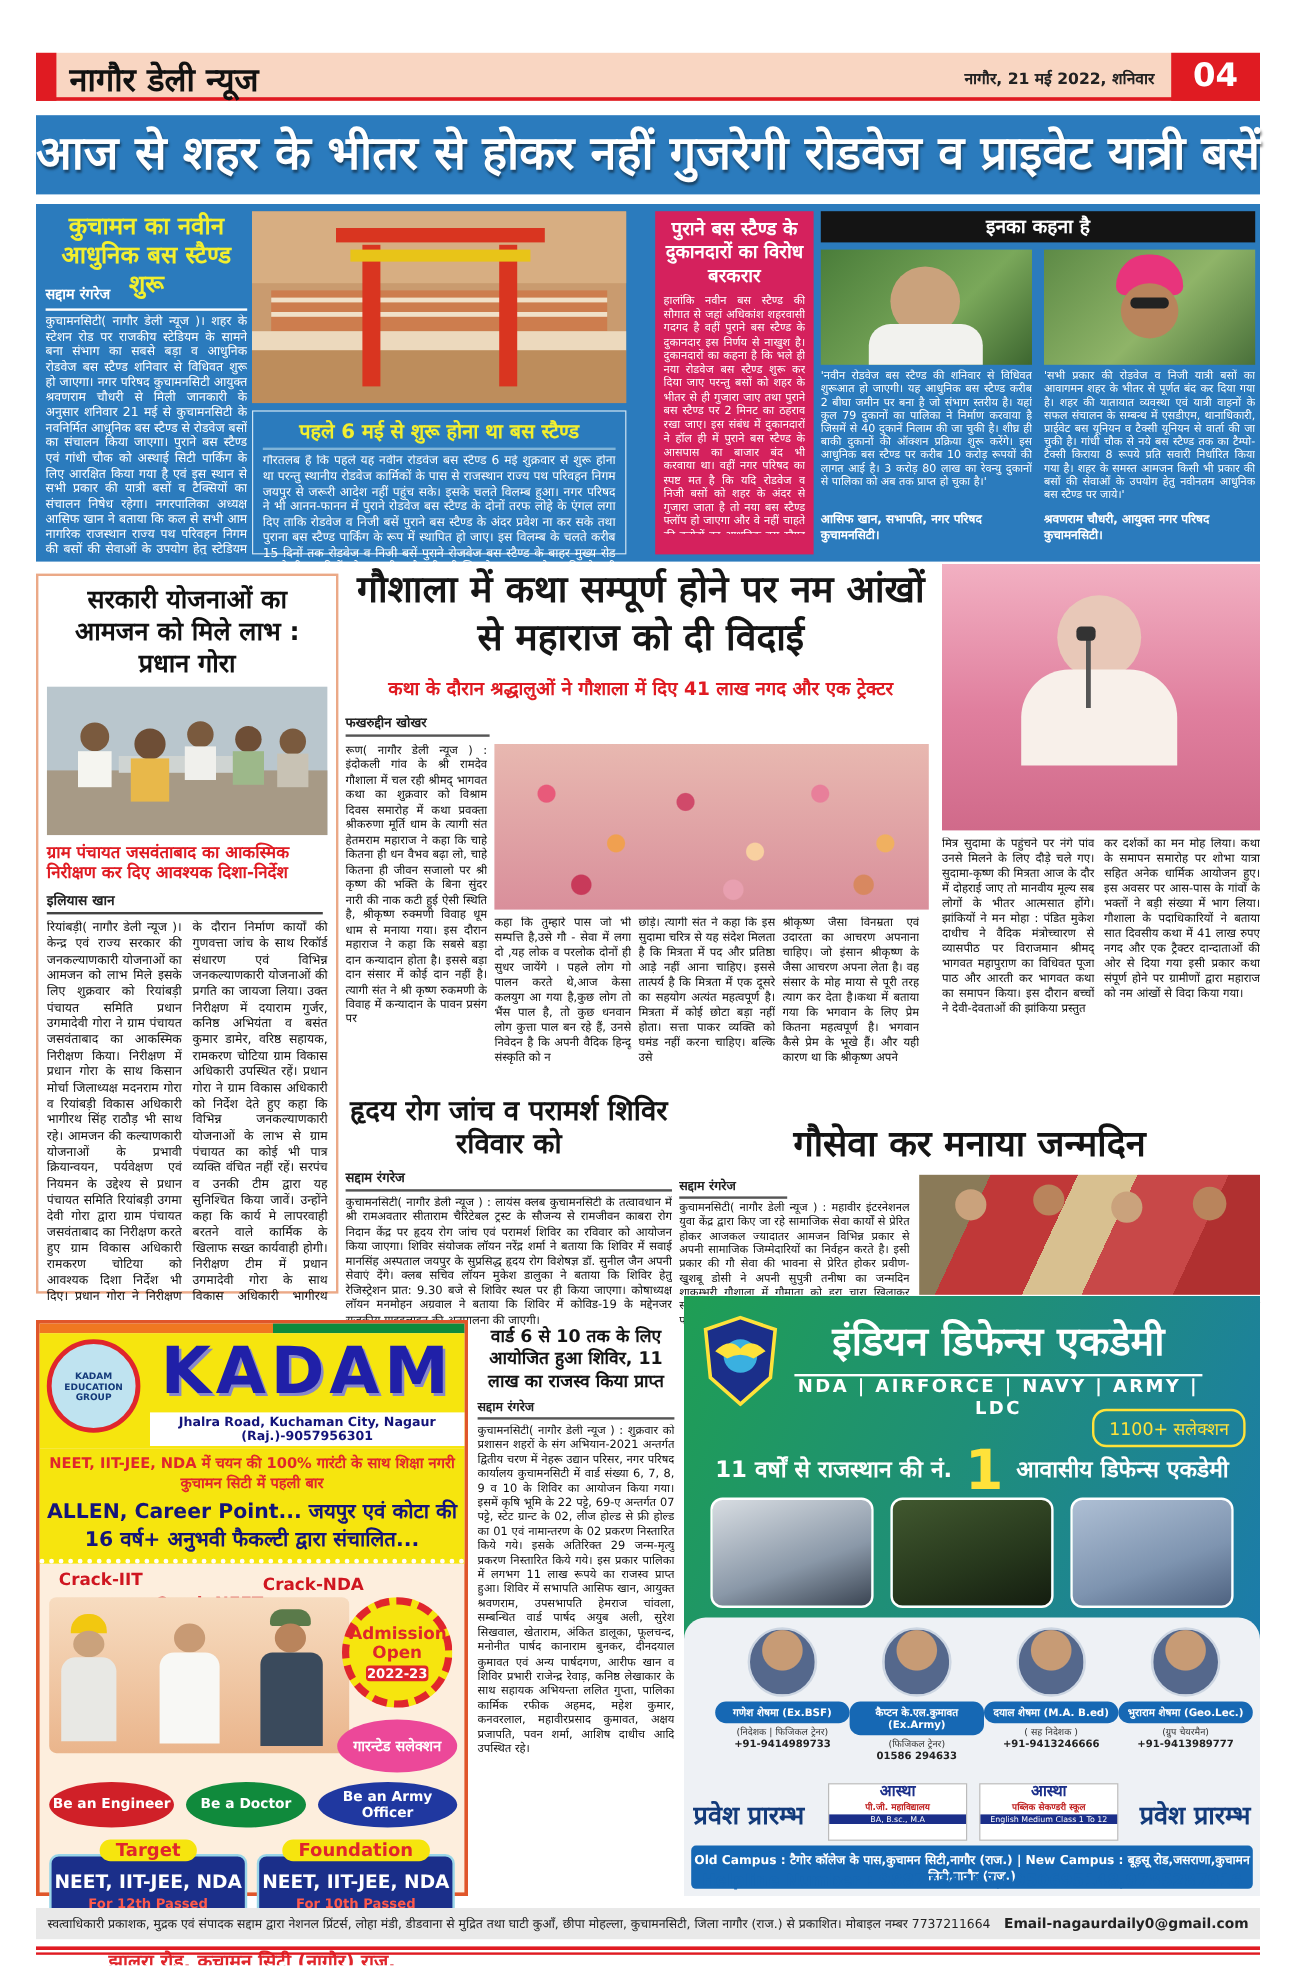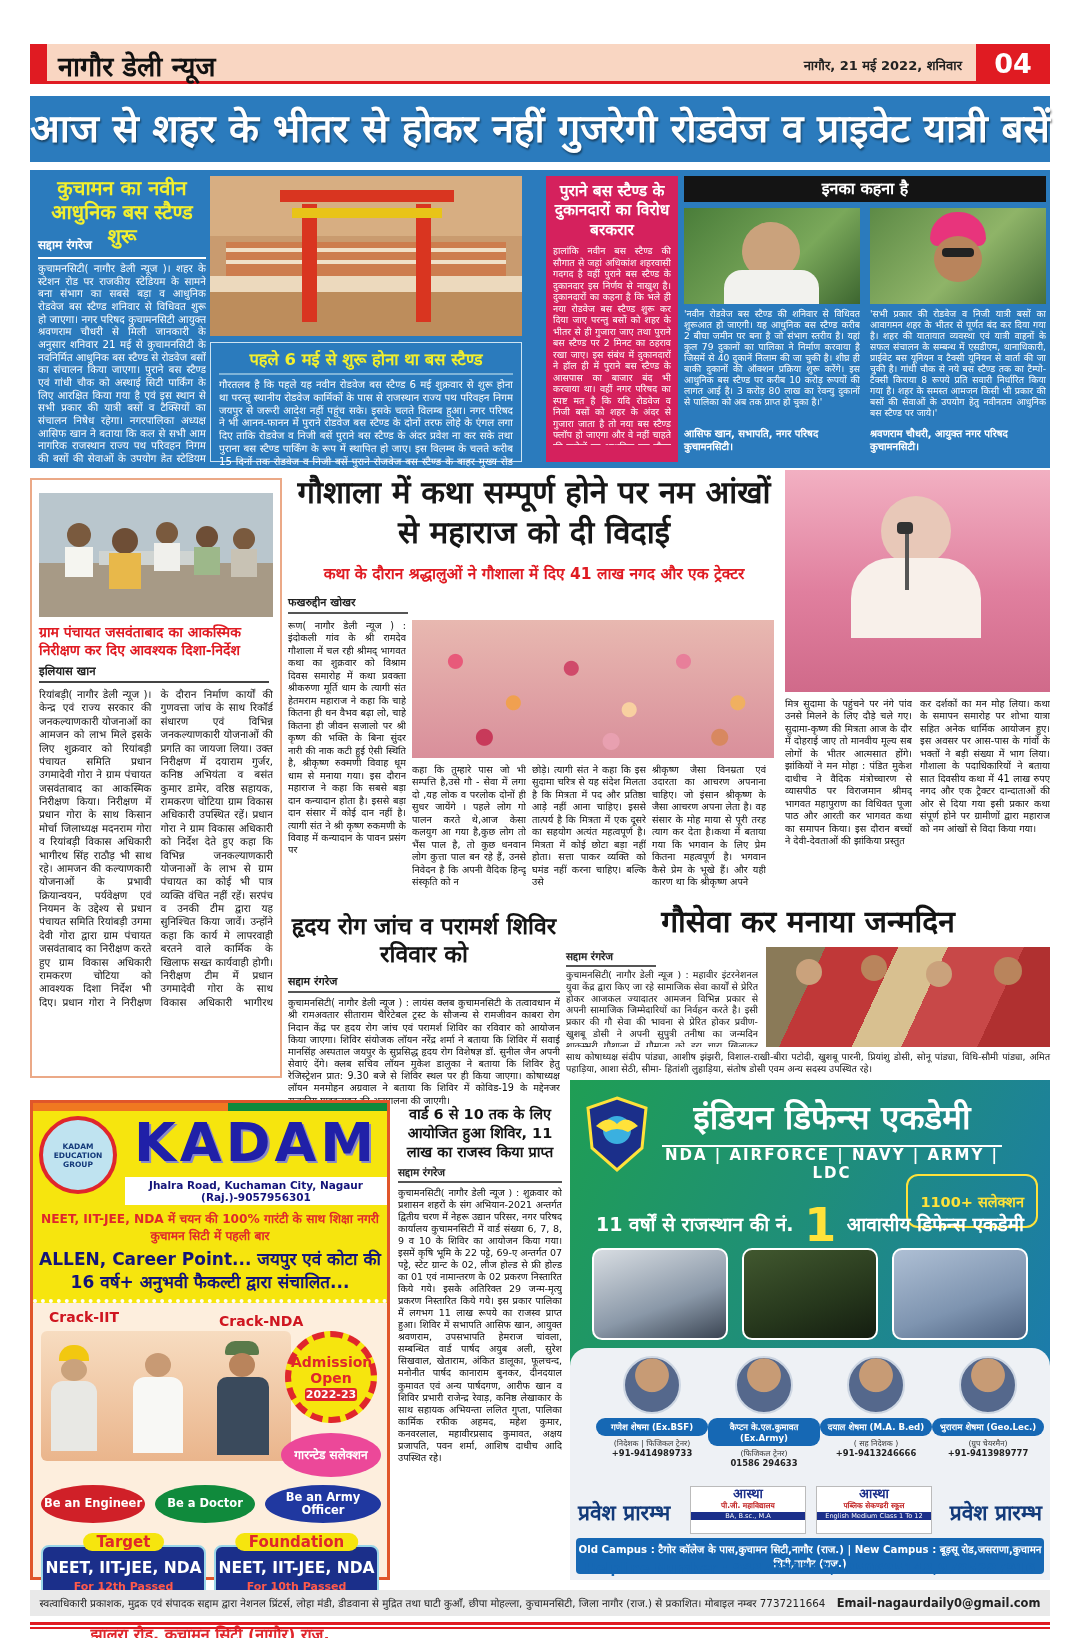--- a/index.html
+++ b/index.html
@@ -75,21 +75,21 @@
   .gau-c6{left:632px;top:228px;width:130px;height:207px;}
 
   
   .heart{left:288px;top:913px;width:272px;height:190px;}
   .heart-title{font-size:23px;font-weight:bold;color:#141414;text-align:center;line-height:1.2;}
   .heart-byline{font-size:11px;font-weight:bold;color:#222;margin-top:5px;
                 border-bottom:2px solid #555;padding-bottom:3px;}
   .heart-body{margin-top:4px;font-size:9.6px;line-height:1.27;color:#111;height:108px;overflow:hidden;}
 
   
-  .gsv{left:566px;top:905px;width:484px;height:172px;}
+  .gsv{left:566px;top:937px;width:484px;height:172px;}
   .gsv-title{font-size:30px;font-weight:bold;color:#141414;text-align:center;line-height:1.1;}
   .gsv-byline{position:absolute;left:0;top:44px;font-size:10.5px;font-weight:bold;color:#222;
               border-bottom:2px solid #555;padding-bottom:2px;width:90px;}
   .gsv-body{position:absolute;left:0;top:64px;width:192px;height:78px;font-size:9.4px;line-height:1.25;color:#111;overflow:hidden;}
   .gsv-photo{position:absolute;left:200px;top:42px;width:284px;height:100px;}
   .gsv-caption{position:absolute;left:0;top:146px;width:484px;font-size:9.4px;line-height:1.25;color:#111;}
 
   
   .kadam{left:30px;top:1100px;width:360px;height:480px;border:3px solid #e0562a;background:#fdeedd;}
   .kd-top{height:8px;background:linear-gradient(90deg,#f07820 0 55%,#0f8a3c 55% 100%);}
@@ -136,21 +136,21 @@
   .ward-body{margin-top:4px;font-size:9.5px;line-height:1.27;color:#111;height:390px;overflow:hidden;}
 
   
   .ida{left:570px;top:1080px;width:480px;height:500px;background:linear-gradient(115deg,#1f9e54 0%,#1f8f77 40%,#1b75bb 100%);}
   .ida-logo{position:absolute;left:14px;top:16px;width:66px;height:76px;}
   .ida-title{position:absolute;left:92px;top:14px;width:340px;color:#fff;font-size:33px;font-weight:bold;
              text-align:center;border-bottom:2px solid #fff;padding-bottom:6px;}
   .ida-serv{position:absolute;left:92px;top:66px;width:340px;color:#fff;font-size:15px;font-weight:bold;
             text-align:center;letter-spacing:2px;}
   .ida-sel{position:absolute;right:12px;top:94px;border:2px solid #ffe23a;border-radius:12px;
-           color:#ffe23a;font-size:14.5px;font-weight:bold;padding:15px 12px;}
+           color:#ffe23a;font-size:14.5px;font-weight:normal;padding:4px 12px;}
   .ida-tagrow{position:absolute;left:0;top:118px;width:480px;text-align:center;color:#fff;
               font-size:19px;font-weight:bold;}
   .ida-one{color:#ffe23a;font-size:46px;vertical-align:-10px;padding:0 4px;font-weight:bold;}
   .ida-photos{position:absolute;left:0;top:168px;width:480px;display:flex;justify-content:center;gap:14px;}
   .ida-ph{width:136px;height:92px;border-radius:10px;border:2px solid #fff;}
   .ida-white{position:absolute;left:0;top:268px;width:480px;height:232px;background:#eef1f5;border-radius:18px 18px 0 0;}
   .fac-row{display:flex;justify-content:flex-end;padding:8px 6px 0;}
   .fac{width:112px;text-align:center;}
   .fac-av{width:58px;height:58px;border-radius:50%;margin:0 auto;
           background:radial-gradient(circle at 50% 32%,#c79b75 0 36%,#55688c 38%);border:2px solid #cdd6e2;}
@@ -235,20 +235,21 @@
           <div style="position:absolute;left:64px;top:28px;width:48px;height:46px;border-radius:50%;background:#b9845c;"></div>
           <div style="position:absolute;left:72px;top:40px;width:32px;height:9px;border-radius:4px;background:#222;"></div>
         </div>
         <div class="q-text just">'सभी प्रकार की रोडवेज व निजी यात्री बसों का आवागमन शहर के भीतर से पूर्णत बंद कर दिया गया है। शहर की यातायात व्यवस्था एवं यात्री वाहनों के सफल संचालन के सम्बन्ध में एसडीएम, थानाधिकारी, प्राईवेट बस यूनियन व टैक्सी यूनियन से वार्ता की जा चुकी है। गांधी चौक से नये बस स्टैण्ड तक का टैम्पो-टैक्सी किराया 8 रूपये प्रति सवारी निर्धारित किया गया है। शहर के समस्त आमजन किसी भी प्रकार की बसों की सेवाओं के उपयोग हेतु नवीनतम आधुनिक बस स्टैण्ड पर जाये।'</div>
         <div class="q-name">श्रवणराम चौधरी, आयुक्त नगर परिषद कुचामनसिटी।</div>
       </div>
     </div>
   </div>
 
   <div class="abs gora">
+    <div class="gora-title">सरकारी योजनाओं का आमजन को मिले लाभ : प्रधान गोरा</div>
     <div class="gora-photo">
       <svg width="234" height="124" viewBox="0 0 234 124" xmlns="http://www.w3.org/2000/svg">
         <rect width="234" height="124" fill="#b9c6cd"></rect>
         <rect y="70" width="234" height="54" fill="#a79a86"></rect>
         <rect x="60" y="58" width="120" height="14" fill="#cfd4d2"></rect>
         <circle cx="40" cy="42" r="12" fill="#7a5a3e"></circle>
           <rect x="26" y="54" width="28" height="30" fill="#f5f5f0"></rect>
         <circle cx="86" cy="48" r="13" fill="#6e4e36"></circle>
           <rect x="70" y="60" width="32" height="36" fill="#e8b84a"></rect>
         <circle cx="128" cy="40" r="11" fill="#7a5a3e"></circle>

